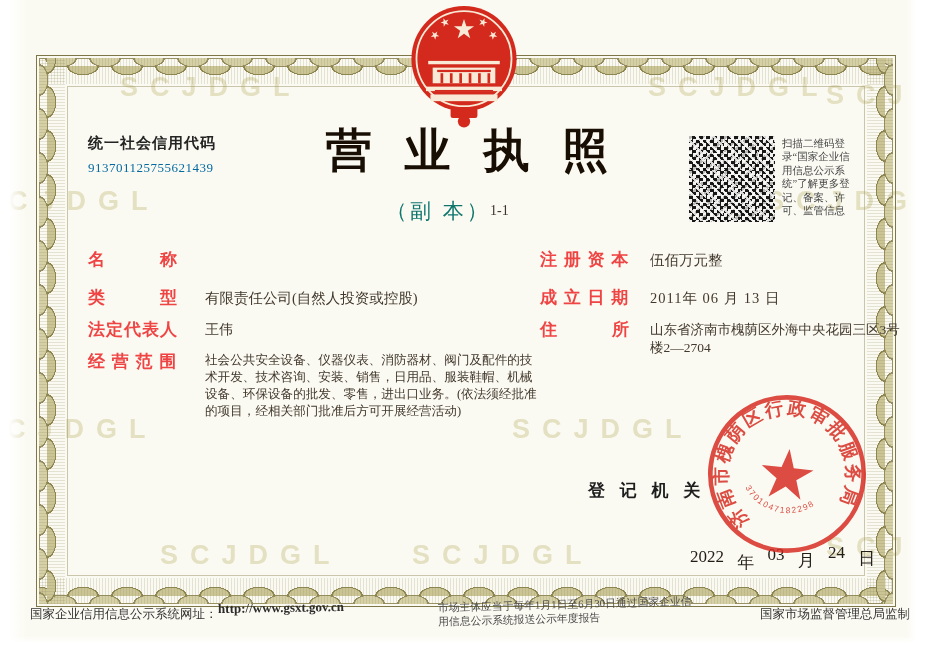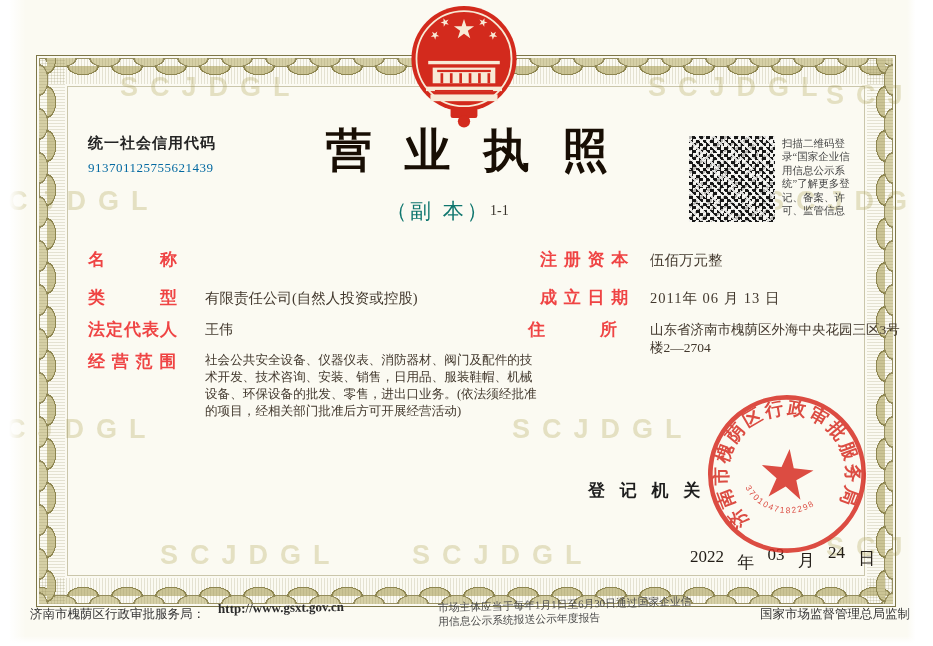--- a/index.html
+++ b/index.html
@@ -70,21 +70,21 @@
       font-family:"Liberation Serif",serif;font-size:10.5px;line-height:13.4px;color:#454545;}
   
   .lab{position:absolute;z-index:3;font-weight:bold;font-size:17px;color:#ef4444;letter-spacing:1px;white-space:pre;}
   .val{position:absolute;z-index:3;font-family:"Liberation Serif",serif;font-size:14.5px;color:#42382d;}
   .lab-name{left:88px;top:248px}   .val-name{left:205px;top:251px}
   .lab-type{left:88px;top:286px}   .val-type{left:205px;top:289px}
   .lab-legal{left:88px;top:318px}  .val-legal{left:205px;top:321px;font-size:14px}
   .lab-scope{left:88px;top:350px}  .val-scope{left:205px;top:352px;width:332px;font-size:12.6px;line-height:17px;}
   .lab-cap{left:540px;top:248px}   .val-cap{left:650px;top:251px}
   .lab-est{left:540px;top:286px}   .val-est{left:650px;top:289px;letter-spacing:1px}
-  .lab-addr{left:528px;top:318px}  .val-addr{left:650px;top:321px;width:262px;font-size:13.5px;line-height:18px;}
+  .lab-addr{left:540px;top:318px}  .val-addr{left:650px;top:321px;width:262px;font-size:13.5px;line-height:18px;}
   
   .authority{position:absolute;left:588px;top:479px;z-index:3;font-weight:bold;font-size:17px;
              letter-spacing:5px;color:#1d1d1d;white-space:pre;}
   .date{position:absolute;left:690px;top:546px;z-index:4;font-family:"Liberation Serif",serif;
         font-size:17px;color:#211c16;white-space:nowrap;}
   .date span{display:inline-block;margin-right:9px;}
   .date span:nth-child(1){transform:translateY(-1px);}
   .date span:nth-child(2){transform:translateY(5px);}
   .date span:nth-child(3){transform:translateY(-3px);}
   .date span:nth-child(4){transform:translateY(3px);}
@@ -205,21 +205,21 @@
 
   <div class="date">
     <span>2022</span>
     <span>年</span>
     <span>03</span>
     <span>月</span>
     <span>24</span>
     <span>日</span>
   </div>
 
-  <span class="site-label">济南市槐荫区行政审批服务局：</span>
+  <span class="site-label">国家企业信用信息公示系统网址：</span>
   <span class="site">http://www.gsxt.gov.cn</span>
   <span class="notice">市场主体应当于每年1月1日至6月30日通过国家企业信用信息公示系统报送公示年度报告</span>
   <span class="publisher">国家市场监督管理总局监制</span>
 
   <div class="edge edge-left"></div>
   <div class="edge edge-right"></div>
   <div class="edge edge-bottom"></div>
 </div>
 
 </body></html>

